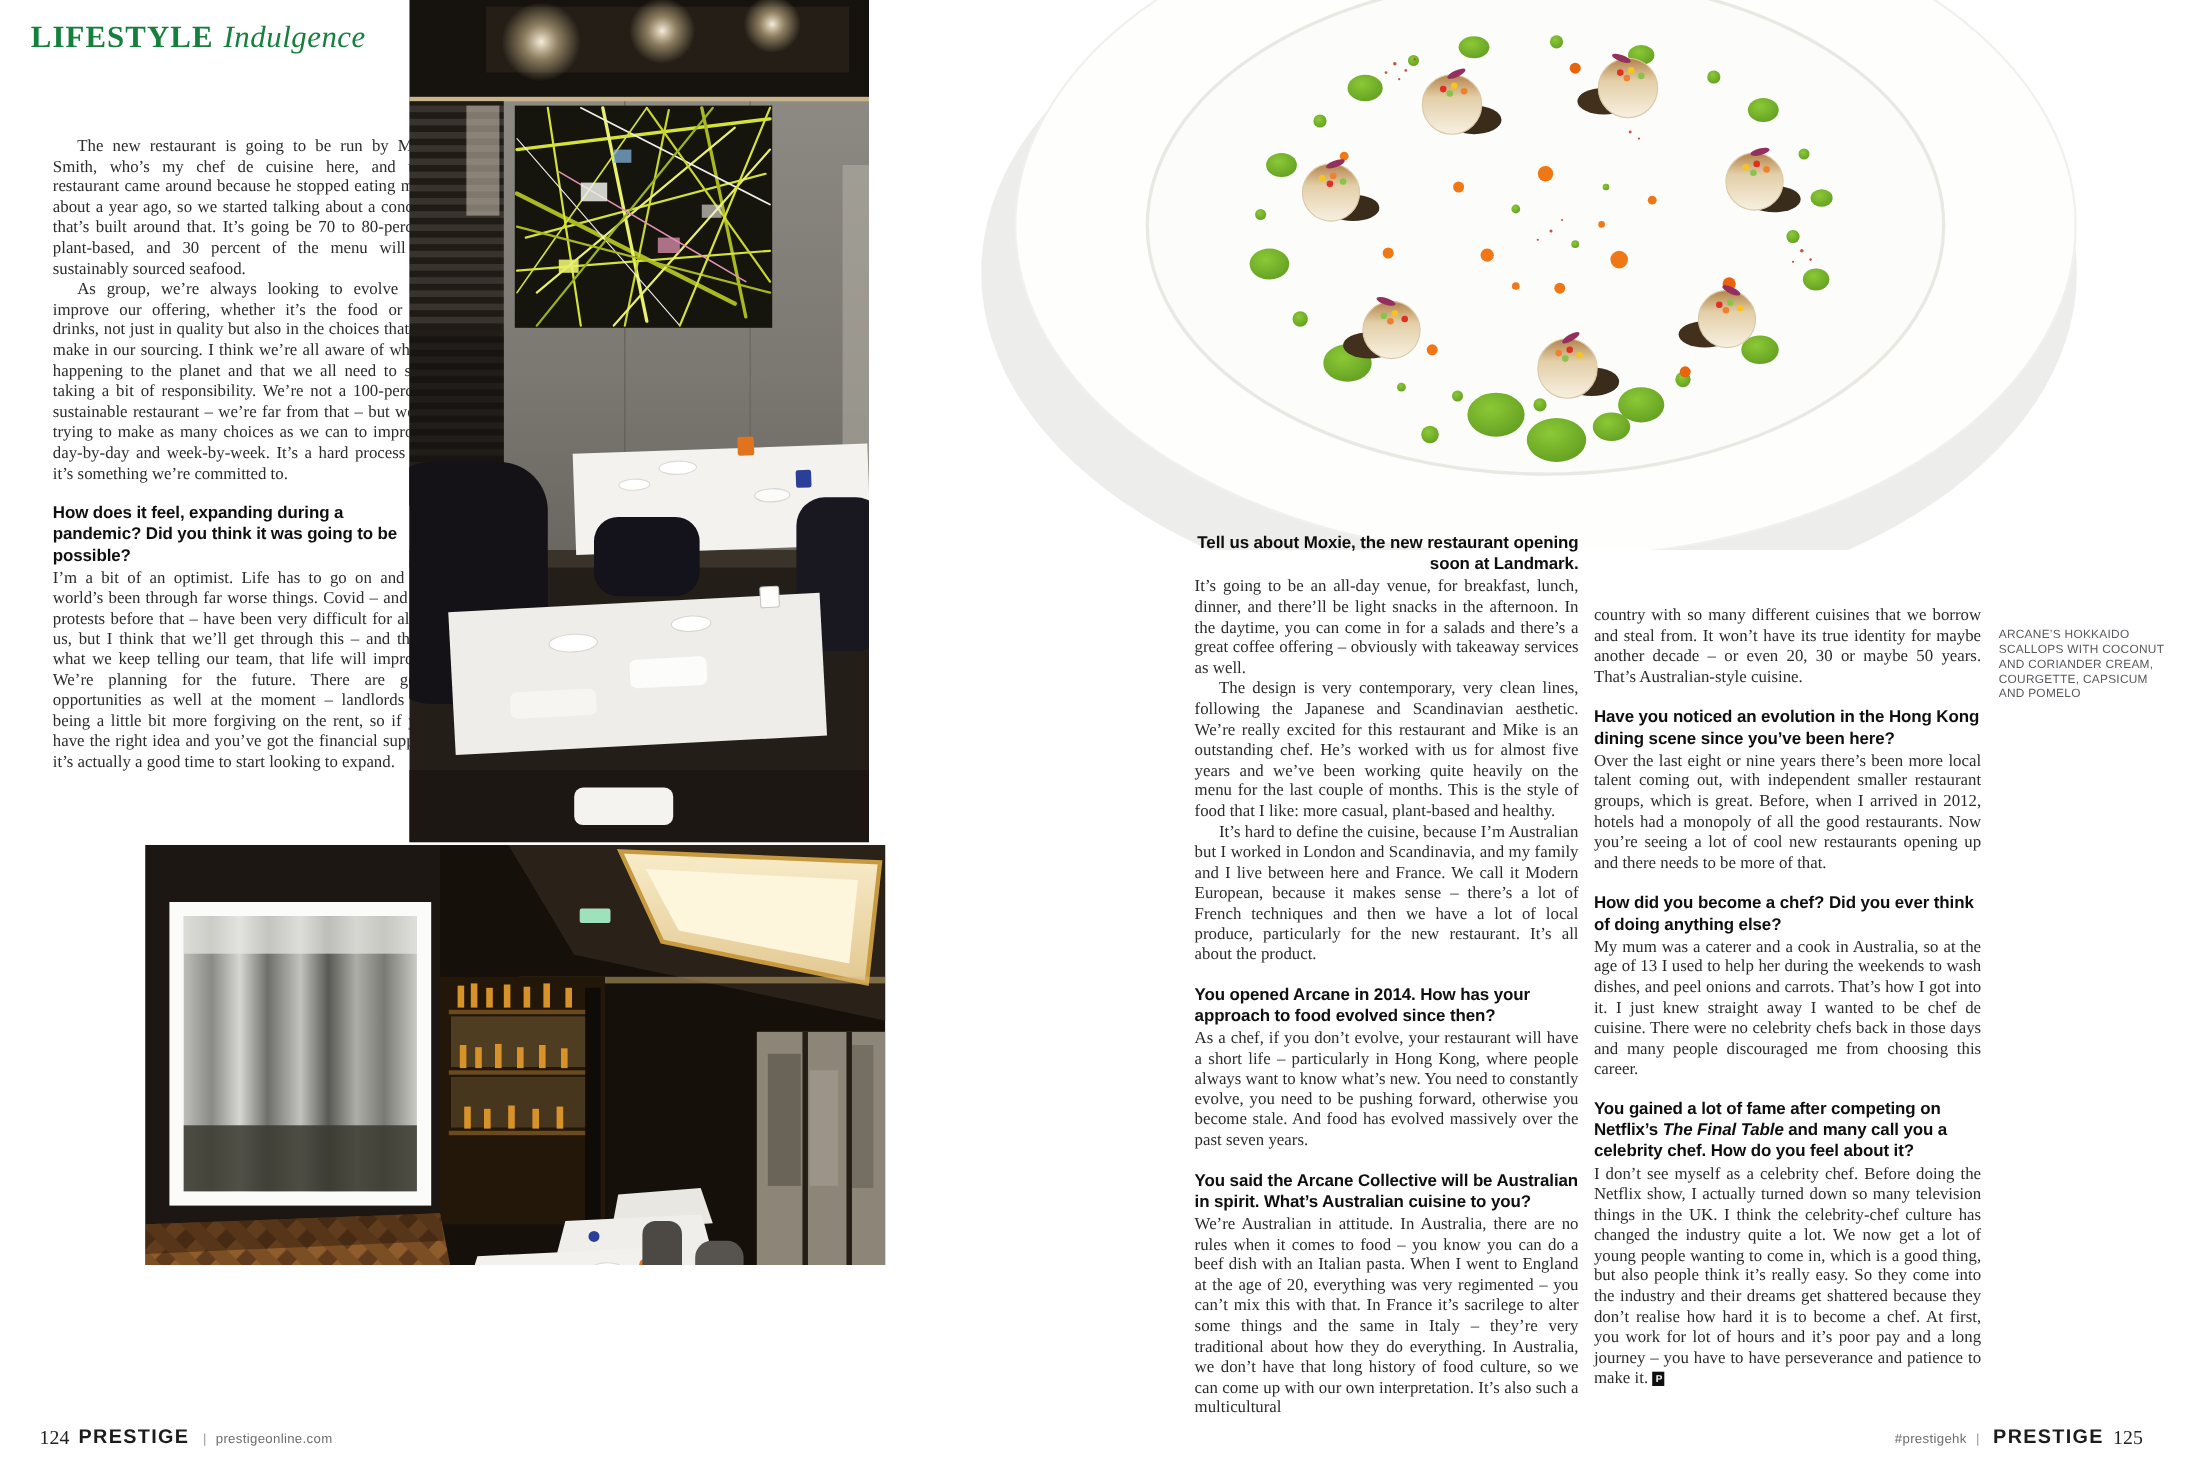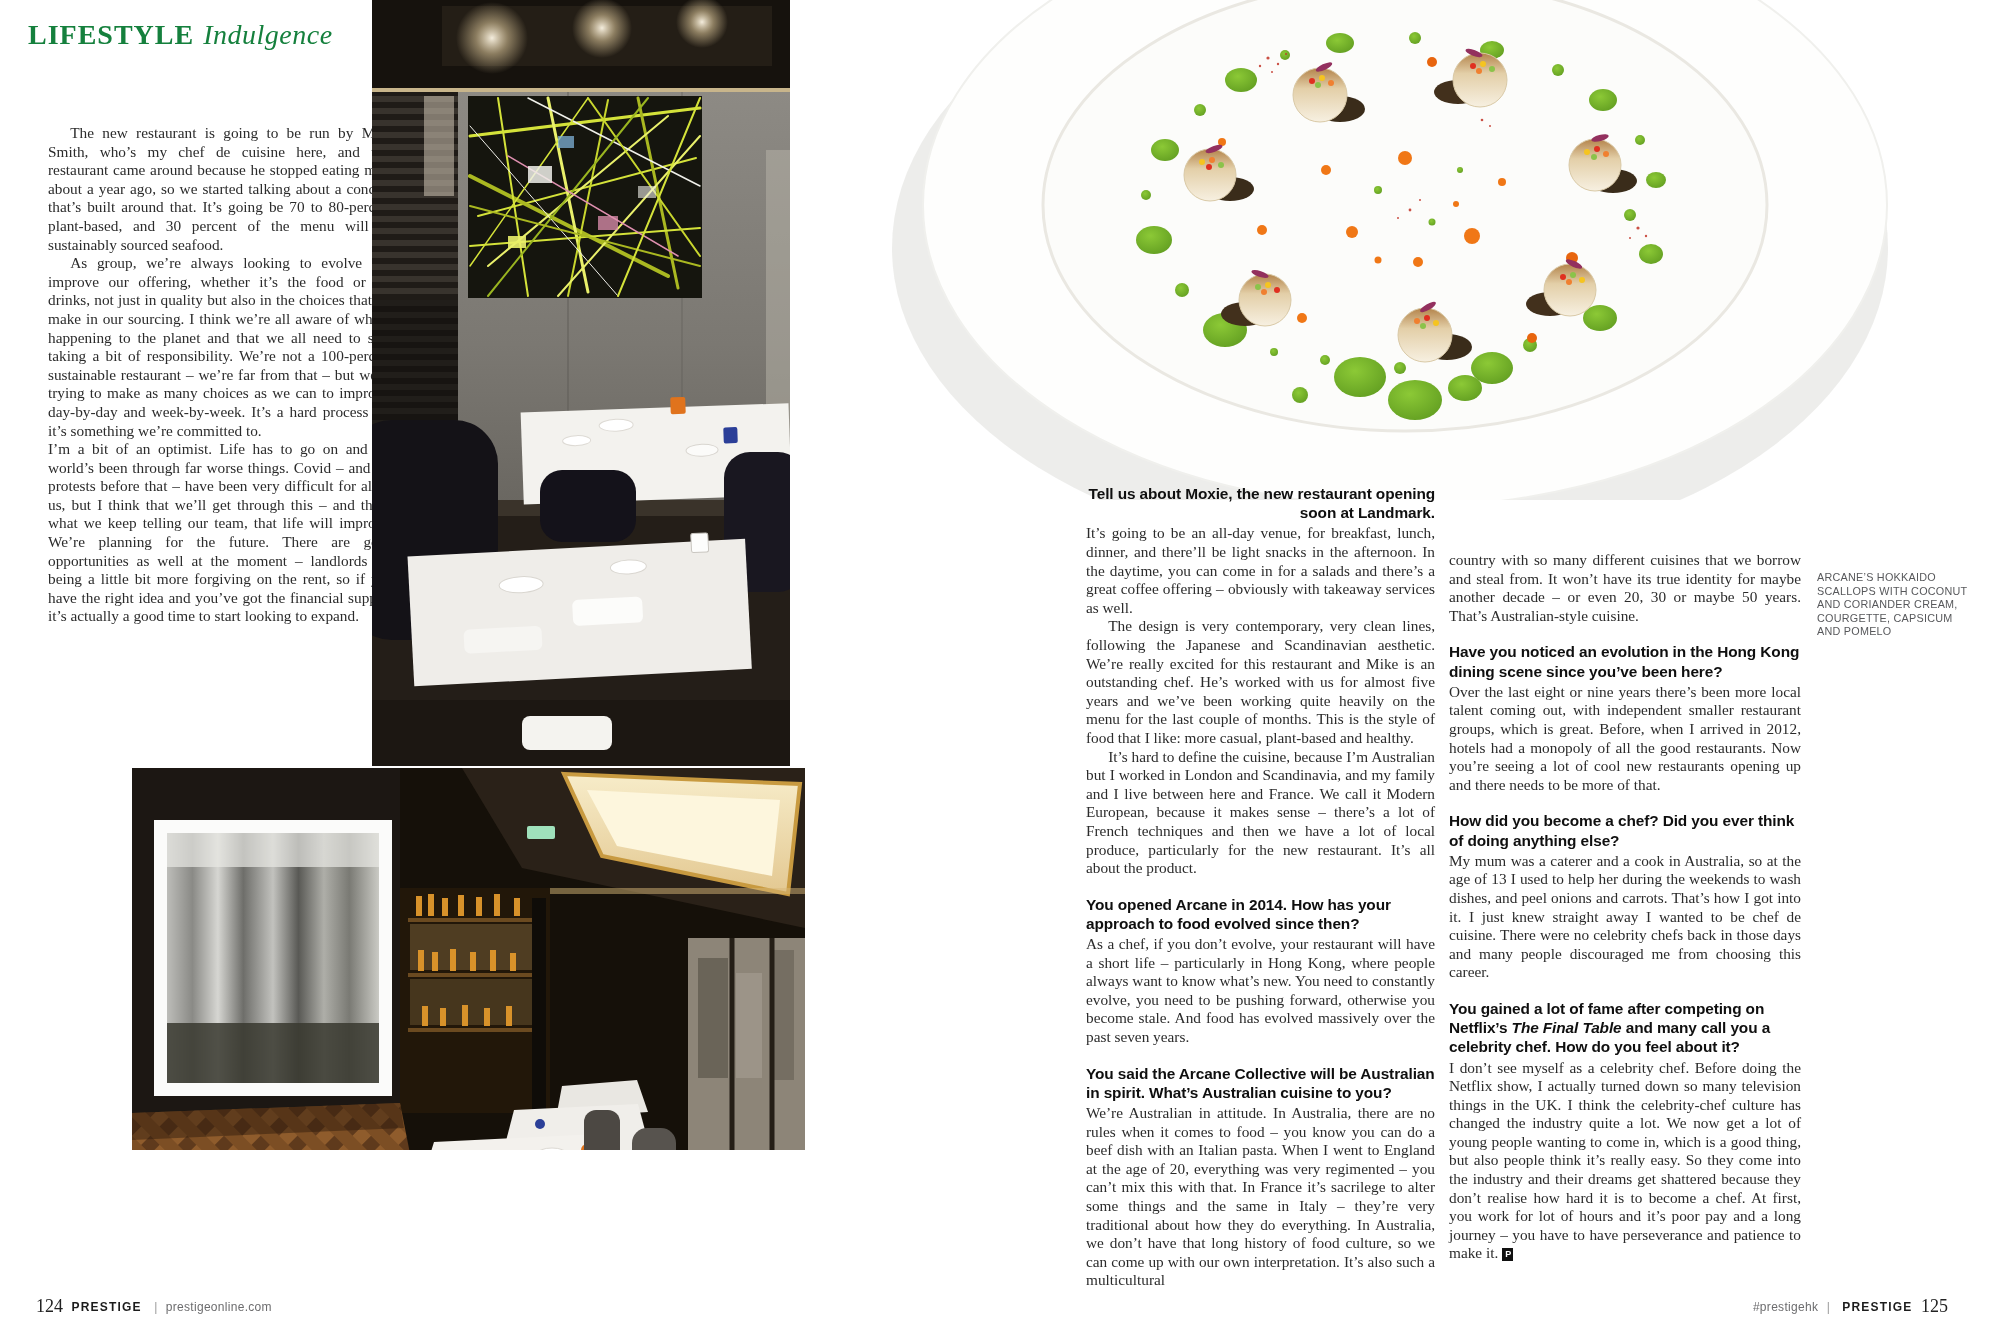--- a/index.html
+++ b/index.html
@@ -28,38 +28,39 @@
   
   figure{margin:0;padding:0;}
   .photo1{position:absolute;left:372px;top:0;width:418px;height:766px;overflow:hidden;}
   .photo2{position:absolute;left:132px;top:768px;width:673px;height:382px;overflow:hidden;}
   .plate-photo{position:absolute;left:870px;top:0;width:1130px;height:500px;overflow:hidden;}
   
   .folio{position:absolute;top:1296px;font-family:"Liberation Sans",sans-serif;color:#4a4a4c;}
   .folio-left{left:36px;}
   .folio-right{right:52px;}
   .folio .pagenum{font-family:"Liberation Serif",serif;font-size:18px;color:#222;vertical-align:-1px;}
-  .folio .brand{font-weight:700;font-size:12px;letter-spacing:1.2px;color:#1c1c1c;margin:0 4px;}
+  .folio .brand{font-weight:700;font-size:18px;letter-spacing:1.2px;color:#1c1c1c;margin:0 4px;}
   .folio .sep{color:#9a9a9a;margin:0 4px;font-size:12px;}
   .folio .site{font-size:12px;color:#6c6c6e;letter-spacing:.3px;}
   .endmark{display:inline-block;background:#101010;color:#ffffff;
      font:700 9px/11px "Liberation Sans",sans-serif;padding:1px 2px 1px 3px;margin-left:4px;vertical-align:1px;}
 </style>
 </head>
 <body>
 
 <div class="spread">
 
   <div class="section-header">
     <span class="kicker">LIFESTYLE</span><span class="kicker-sub">Indulgence</span>
   </div>
 
   <div class="textcol left-col">
     <p class="body-p indent">The new restaurant is going to be run by Mike Smith, who’s my chef de cuisine here, and that restaurant came around because he stopped eating meat about a year ago, so we started talking about a concept that’s built around that. It’s going be 70 to 80-percent plant-based, and 30 percent of the menu will be sustainably sourced seafood.</p>
     <p class="body-p indent">As group, we’re always looking to evolve and improve our offering, whether it’s the food or the drinks, not just in quality but also in the choices that we make in our sourcing. I think we’re all aware of what’s happening to the planet and that we all need to start taking a bit of responsibility. We’re not a 100-percent sustainable restaurant – we’re far from that – but we’re trying to make as many choices as we can to improve, day-by-day and week-by-week. It’s a hard process but it’s something we’re committed to.</p>
+    <h3 class="q-head">How does it feel, expanding during a pandemic? Did you think it was going to be possible?</h3>
     <p class="body-p">I’m a bit of an optimist. Life has to go on and the world’s been through far worse things. Covid – and the protests before that – have been very difficult for all of us, but I think that we’ll get through this – and that’s what we keep telling our team, that life will improve. We’re planning for the future. There are good opportunities as well at the moment – landlords are being a little bit more forgiving on the rent, so if you have the right idea and you’ve got the financial support it’s actually a good time to start looking to expand.</p>
   </div>
 
   <figure class="photo1">
     <svg width="418" height="766" viewBox="0 0 418 766" xmlns="http://www.w3.org/2000/svg">
       <defs>
         <linearGradient id="wallg" x1="0" y1="0" x2="0" y2="1">
           <stop offset="0" stop-color="#8d8a84"></stop>
             <stop offset=".6" stop-color="#7b7872"></stop>
             <stop offset="1" stop-color="#696660"></stop>

